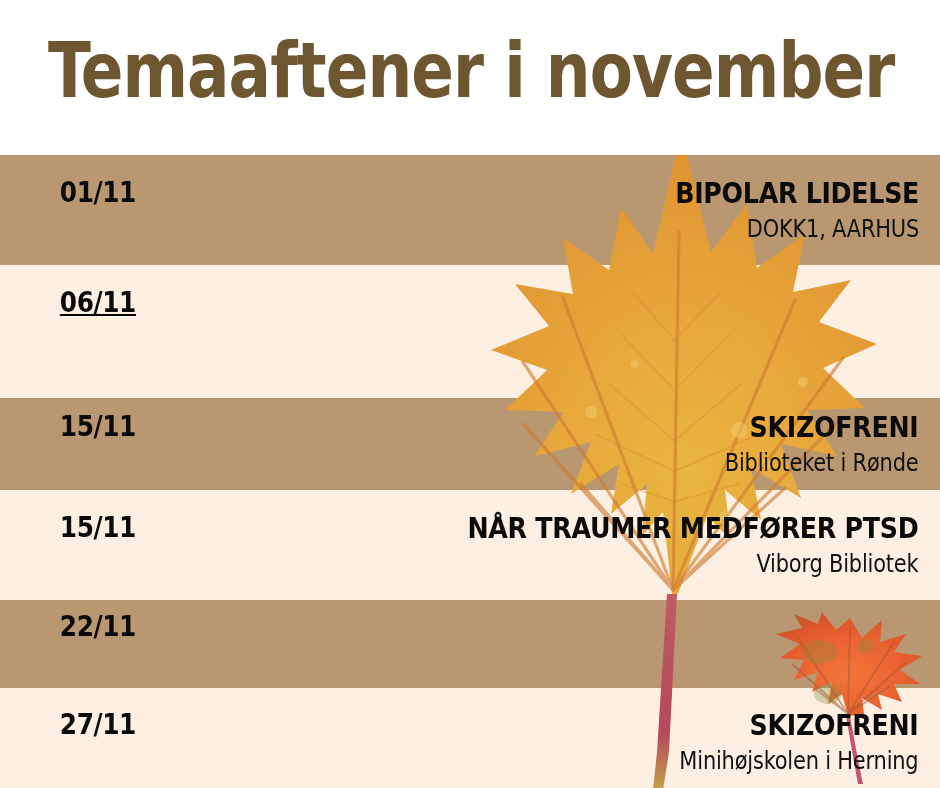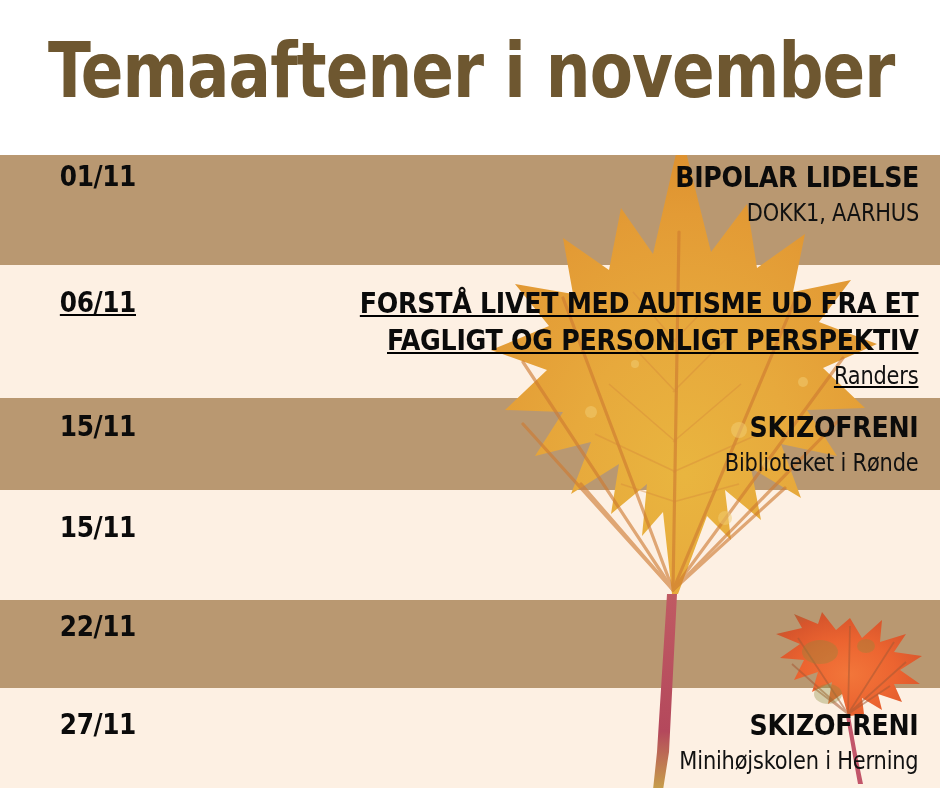--- a/index.html
+++ b/index.html
@@ -226,44 +226,43 @@
         <ellipse cx="96" cy="34" rx="9" ry="7"></ellipse>
       </g>
     </svg>
   </div>
 
   <div id="header">
     <h1 id="poster-title">Temaaftener i november</h1>
   </div>
 
   <div id="rows">
-      <div class="row" style="top: 4px; height: 90px; gap: 22px;">
+      <div class="row" style="top: 20px; height: 90px; gap: 22px;">
         <div class="row-date">01/11</div>
         <div class="row-body">
           <div class="row-title">BIPOLAR LIDELSE</div>
           <div class="row-venue">DOKK1, AARHUS</div>
         </div>
       </div>
       <div class="row" style="top: 130px; height: 113px; text-decoration: underline;">
         <div class="row-date">06/11</div>
-        <div class="row-body">
-          <div class="row-title">FORSTÅ LIVET MED AUTISME UD FRA ET
-FAGLIGT OG PERSONLIGT PERSPEKTIV</div>
-          <div class="row-venue">Randers</div>
-        </div>
       </div>
       <div class="row" style="top: 254px; height: 81px;">
         <div class="row-date">15/11</div>
         <div class="row-body">
           <div class="row-title">SKIZOFRENI</div>
           <div class="row-venue">Biblioteket i Rønde</div>
         </div>
       </div>
       <div class="row" style="top: 355px; height: 90px;">
         <div class="row-date">15/11</div>
+        <div class="row-body">
+          <div class="row-title">NÅR TRAUMER MEDFØRER PTSD</div>
+          <div class="row-venue">Viborg Bibliotek</div>
+        </div>
       </div>
       <div class="row" style="top: 454px; height: 79px;">
         <div class="row-date">22/11</div>
       </div>
       <div class="row" style="top: 552px; height: 81px;">
         <div class="row-date">27/11</div>
         <div class="row-body">
           <div class="row-title">SKIZOFRENI</div>
           <div class="row-venue">Minihøjskolen i Herning</div>
         </div>

